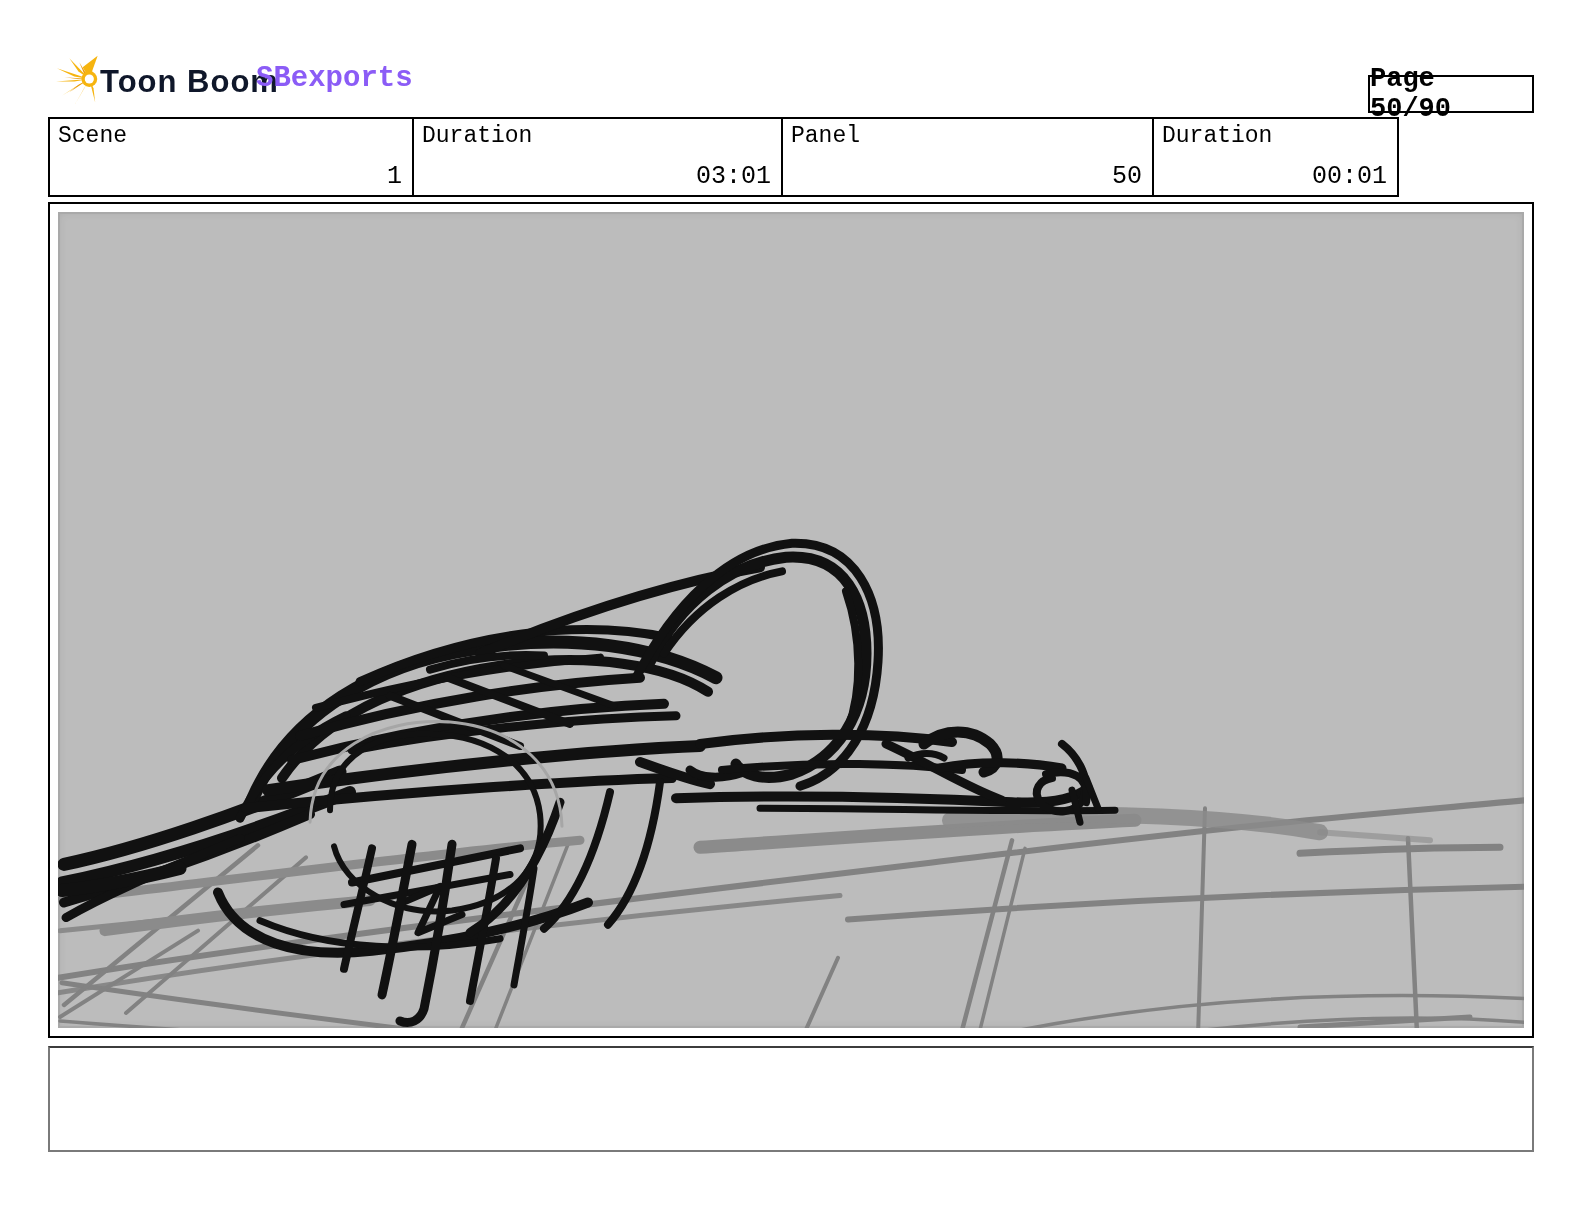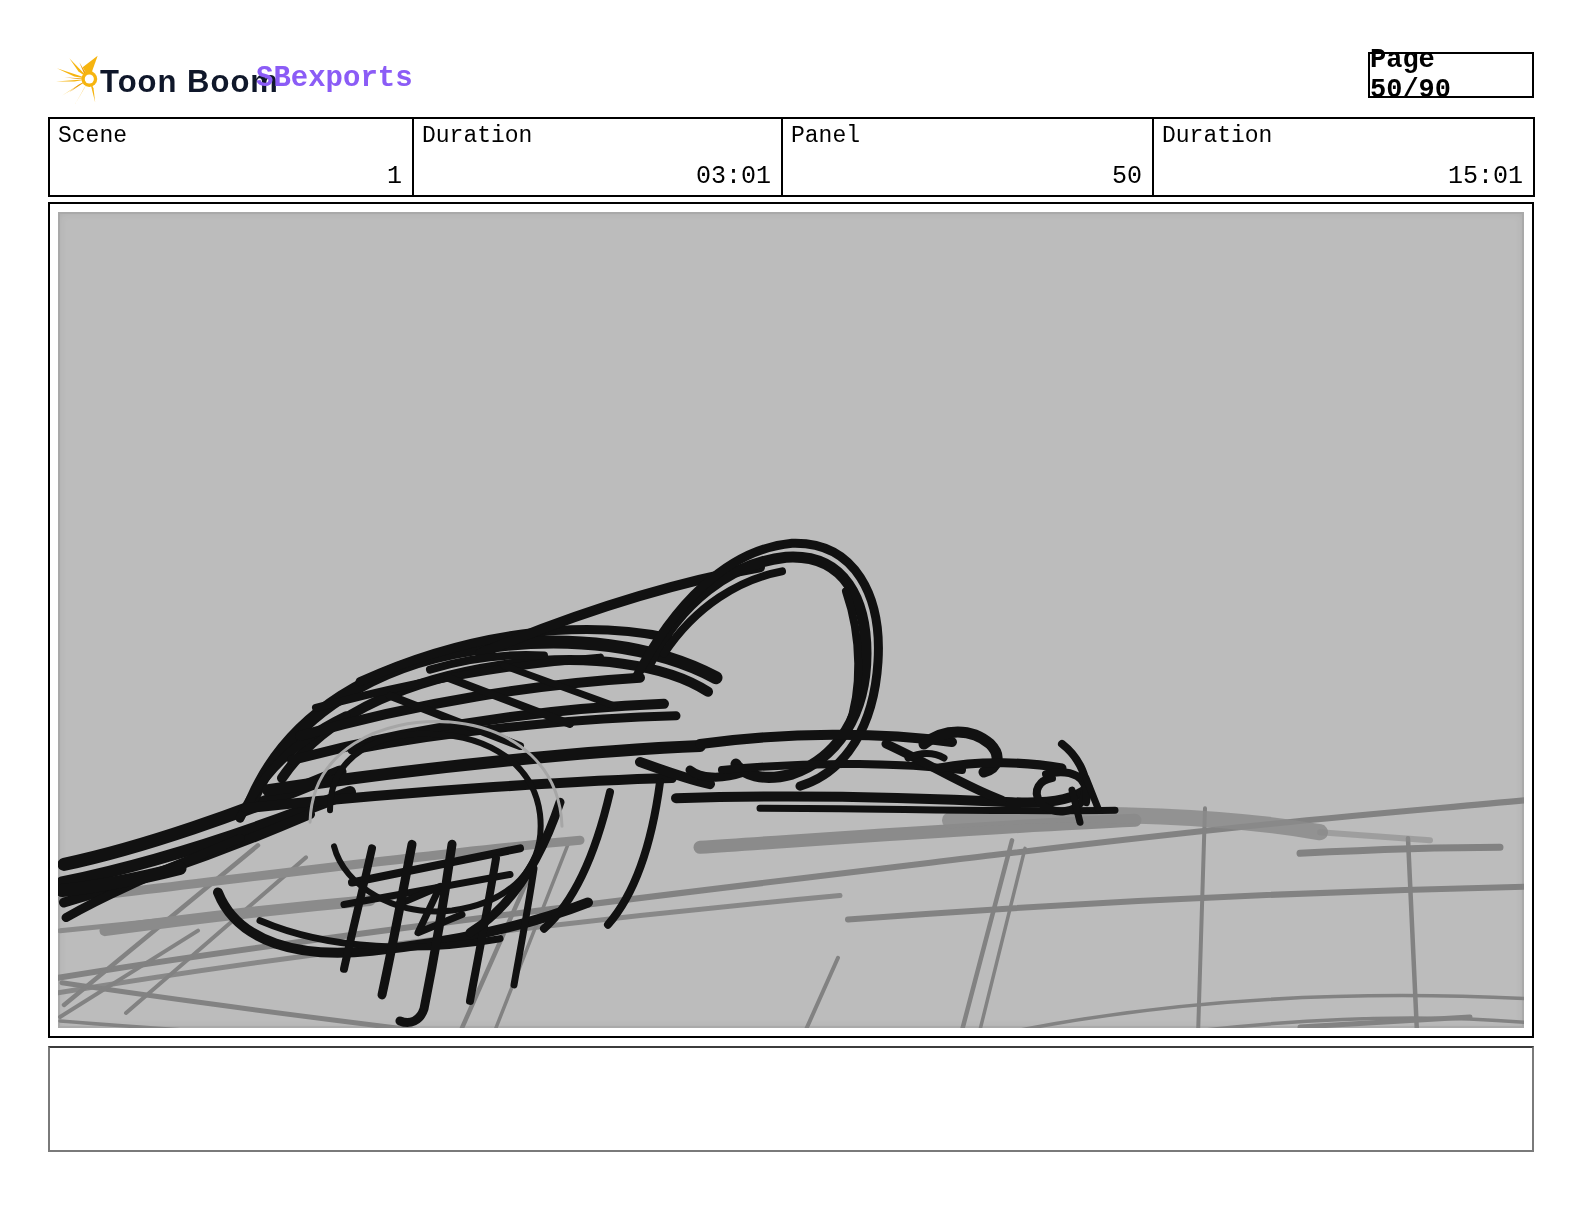--- a/index.html
+++ b/index.html
@@ -16,28 +16,28 @@
   .logo-text{
     position:absolute;left:100px;top:64px;
     font-family:"Liberation Sans", sans-serif;
     font-weight:700;font-size:31px;letter-spacing:1px;color:#0f172a;
   }
   .doc-title{
     position:absolute;left:256px;top:62px;
     font-size:29px;font-weight:700;letter-spacing:0px;color:#8b5cf6;
   }
   .page-box{
-    position:absolute;left:1368px;top:52px;width:166px;height:46px;
+    position:absolute;left:1368px;top:75px;width:166px;height:38px;
     border:2px solid #000;box-sizing:border-box;
     display:flex;align-items:center;justify-content:center;
     font-size:27px;font-weight:700;
   }
   
   .info-row{
-    position:absolute;left:48px;top:117px;width:1487px;height:80px;
+    position:absolute;left:48px;top:117px;width:1351px;height:80px;
     border:2px solid #000;box-sizing:border-box;
     display:grid;grid-template-columns:364px 369px 371px 1fr;
   }
   .info-cell{position:relative;border-right:2px solid #000;}
   .info-cell:last-child{border-right:none;}
   .info-label{position:absolute;left:8px;top:4px;font-size:23px;}
   .info-value{position:absolute;right:10px;bottom:4px;font-size:25px;}
   
   .panel-frame{
     position:absolute;left:48px;top:202px;width:1486px;height:836px;
@@ -95,21 +95,21 @@
     <div class="info-cell">
       <span class="info-label">Duration</span>
       <span class="info-value">03:01</span>
     </div>
     <div class="info-cell">
       <span class="info-label">Panel</span>
       <span class="info-value">50</span>
     </div>
     <div class="info-cell">
       <span class="info-label">Duration</span>
-      <span class="info-value">15:01</span>
+      <span class="info-value">00:01</span>
     </div>
   </div>
 
   <div class="panel-frame">
     <div class="panel-image">
       <svg viewBox="58 212 1466 813" preserveAspectRatio="none">
 
         <g stroke="#828282" fill="none" stroke-linecap="round" stroke-linejoin="round">
           <path d="M 58 975 C 300 935 700 888 1000 852 S 1400 810 1526 798" stroke-width="6"></path>
           <path d="M 58 990 C 300 950 600 915 840 893" stroke-width="5" opacity="0.9"></path>

